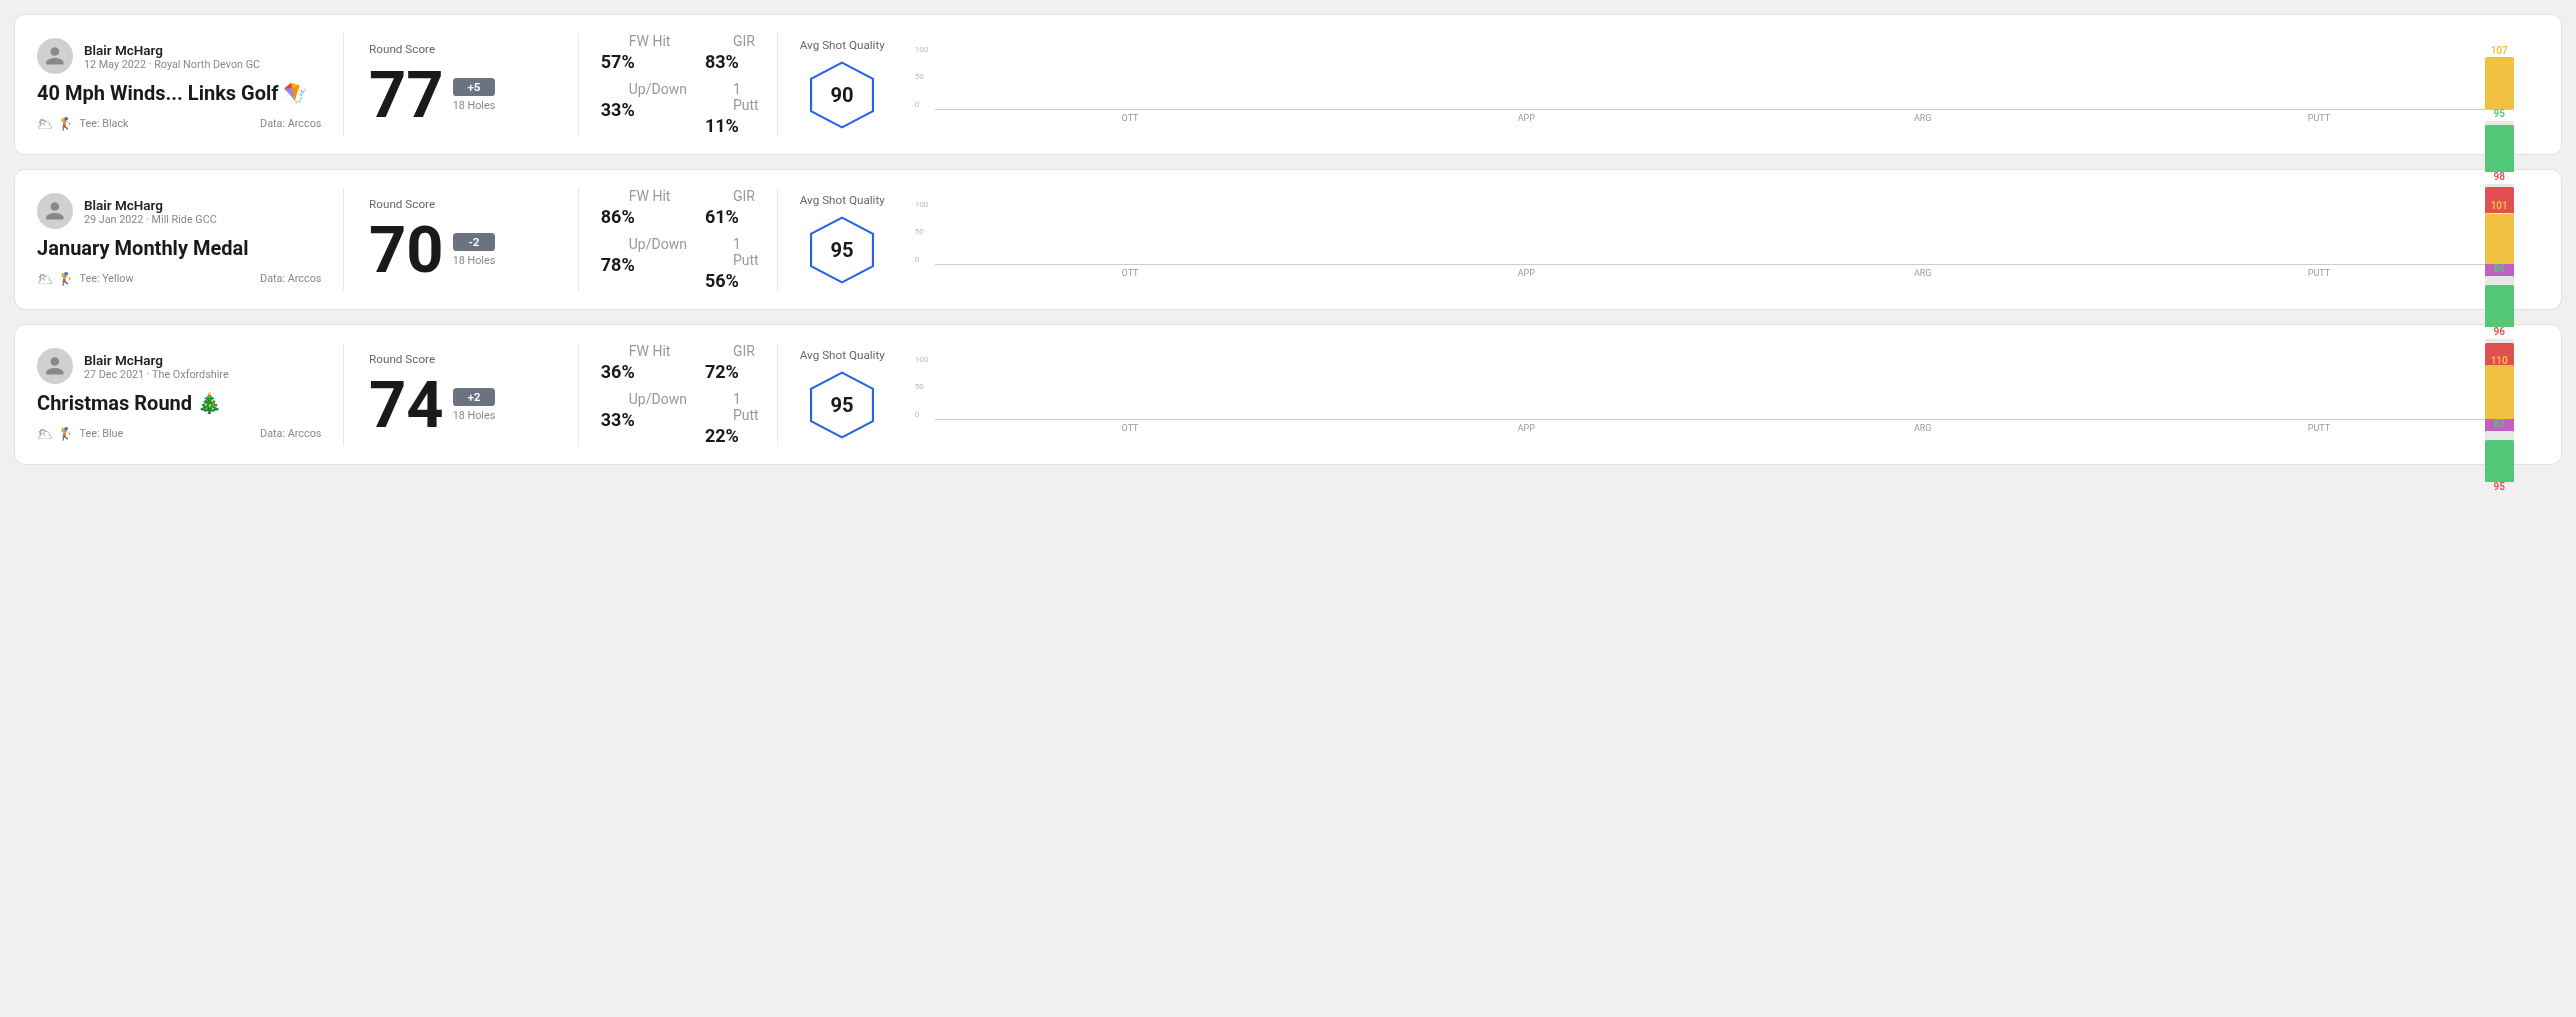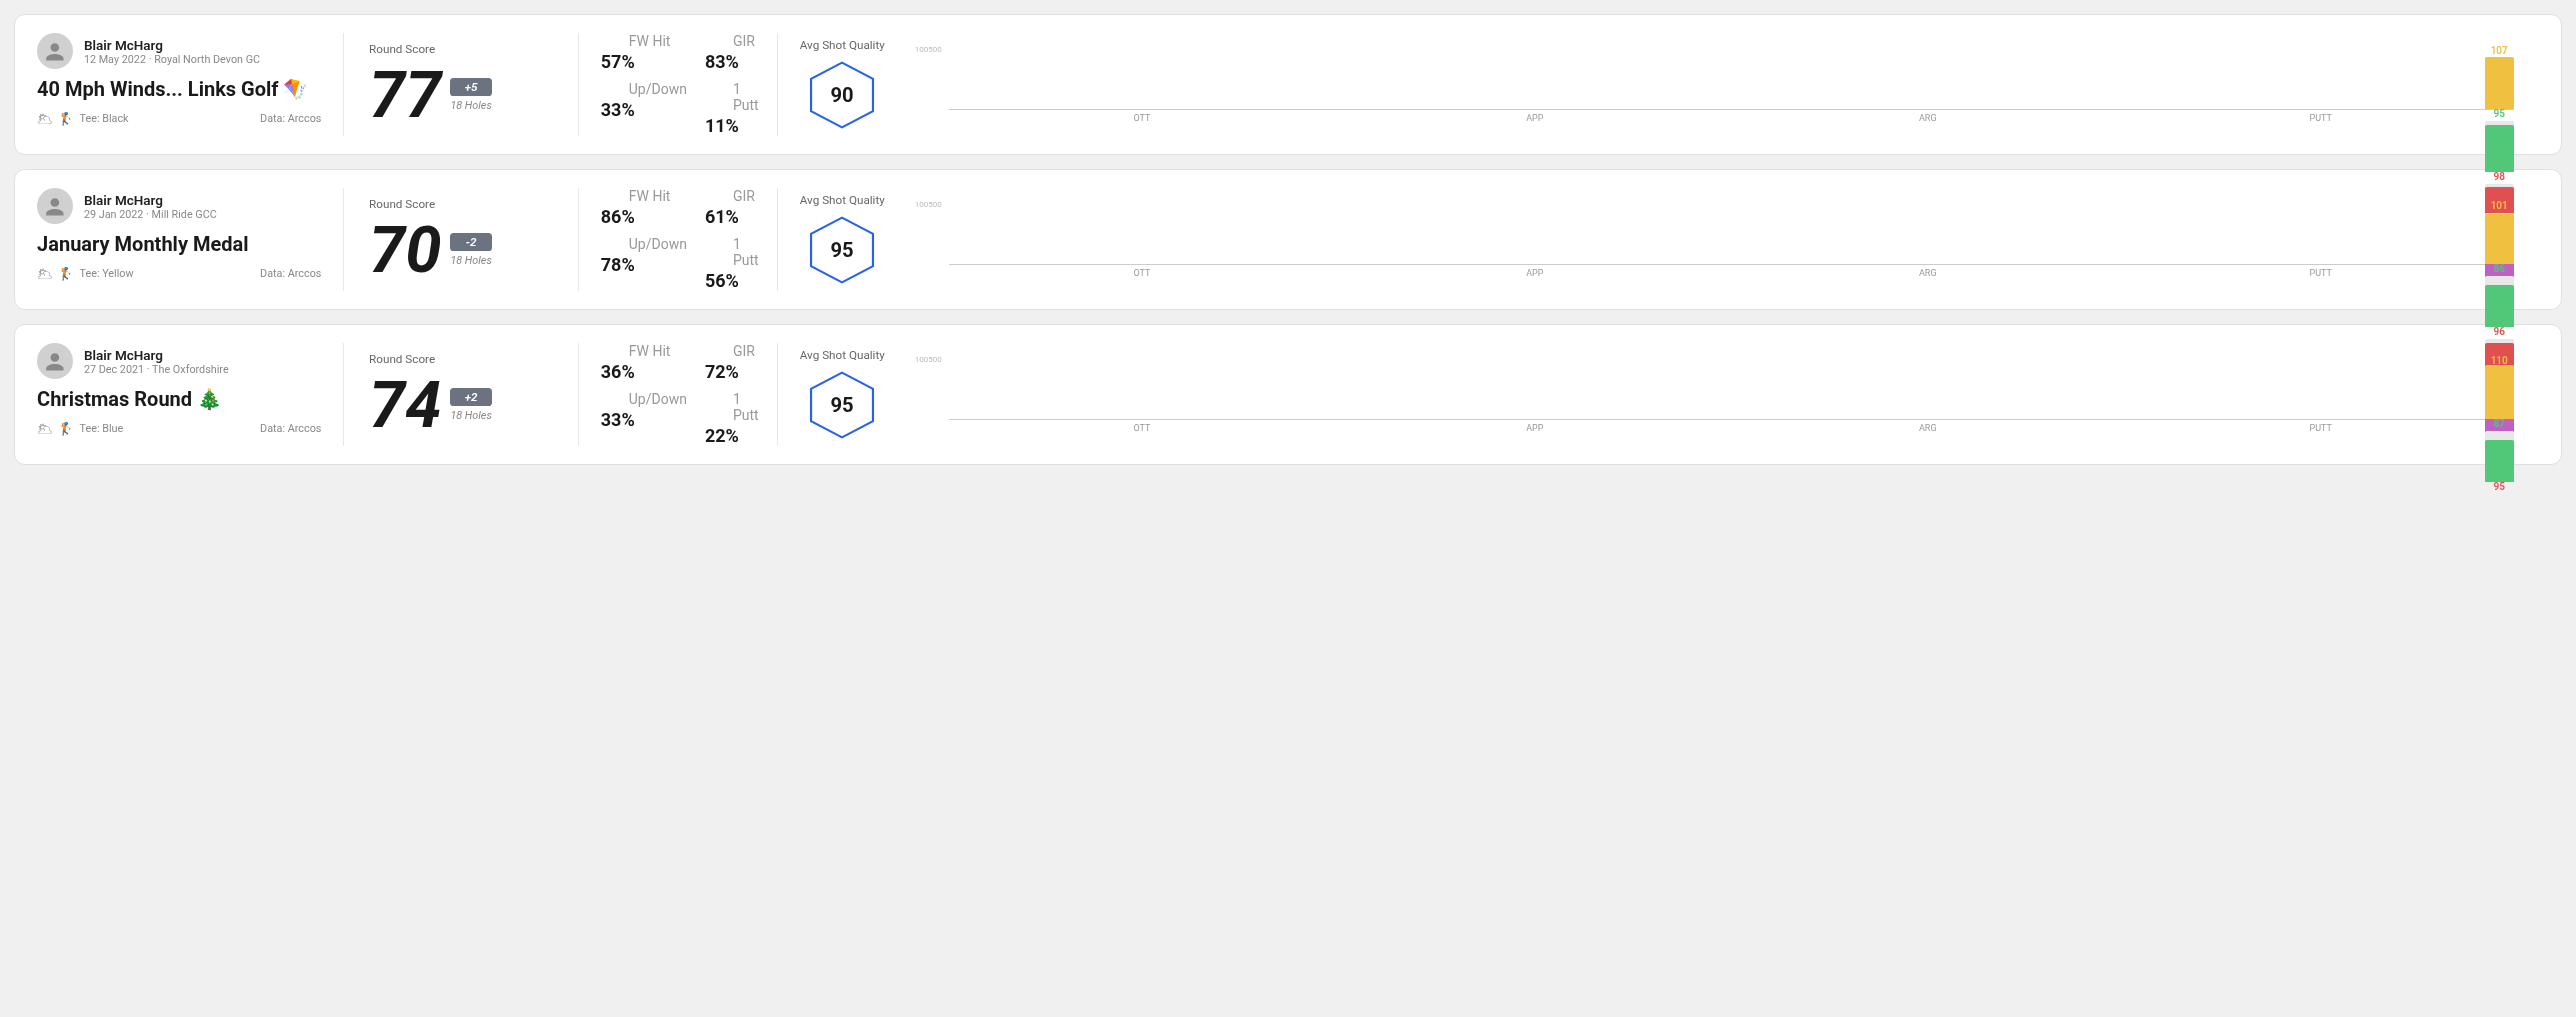--- a/index.html
+++ b/index.html
@@ -20,21 +20,21 @@
       align-items: stretch;
       gap: 0;
     }
 
     
     .left-section {
       width: 307px;
       flex-shrink: 0;
       display: flex;
       flex-direction: column;
-      justify-content: flex-start;
+      justify-content: center;
       border-right: 0.9px solid #e8e8e8;
       padding-right: 21.7px;
     }
 
     .user-header {
       display: flex;
       align-items: center;
       gap: 10.8px;
       margin-bottom: 7.2px;
     }
@@ -103,21 +103,20 @@
     .section-label {
       font-size: 11.7px;
       color: #666;
       margin-bottom: 7.2px;
     }
 
     .score-row {
       display: flex;
       align-items: center;
       gap: 9px;
-      font-style: italic;
     }
 
     .score-number {
       font-size: 65px;
       font-weight: 700;
       color: #1a1a1a;
       line-height: 1;
     }
 
     .score-badge-col {
@@ -255,20 +254,21 @@
 
     .chart-x-label {
       font-size: 9px;
       color: #999;
       width: 36px;
       text-align: center;
     }
 
     .chart-y-labels {
       display: flex;
+      flex-direction: column;
       justify-content: space-between;
       height: 63px;
       margin-right: 3.6px;
     }
 
     .y-label {
       font-size: 8px;
       color: #bbb;
       line-height: 1;
     }

